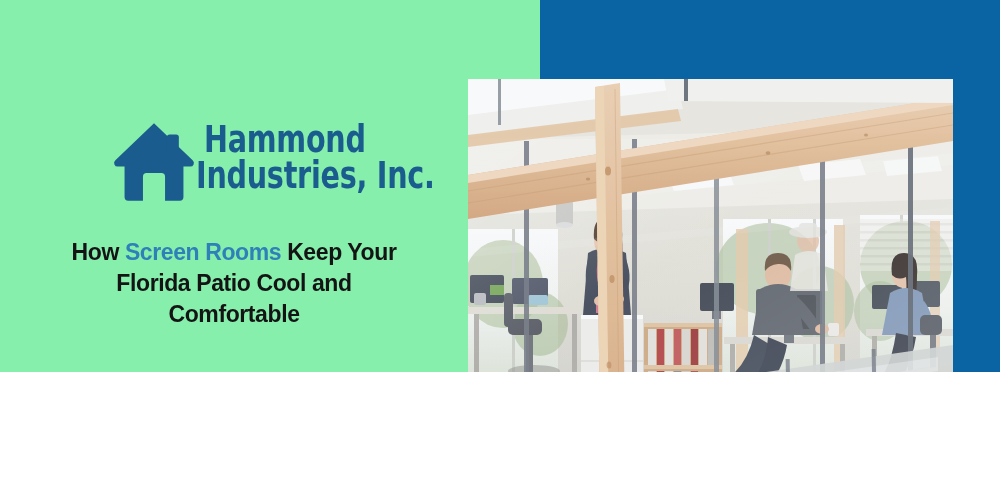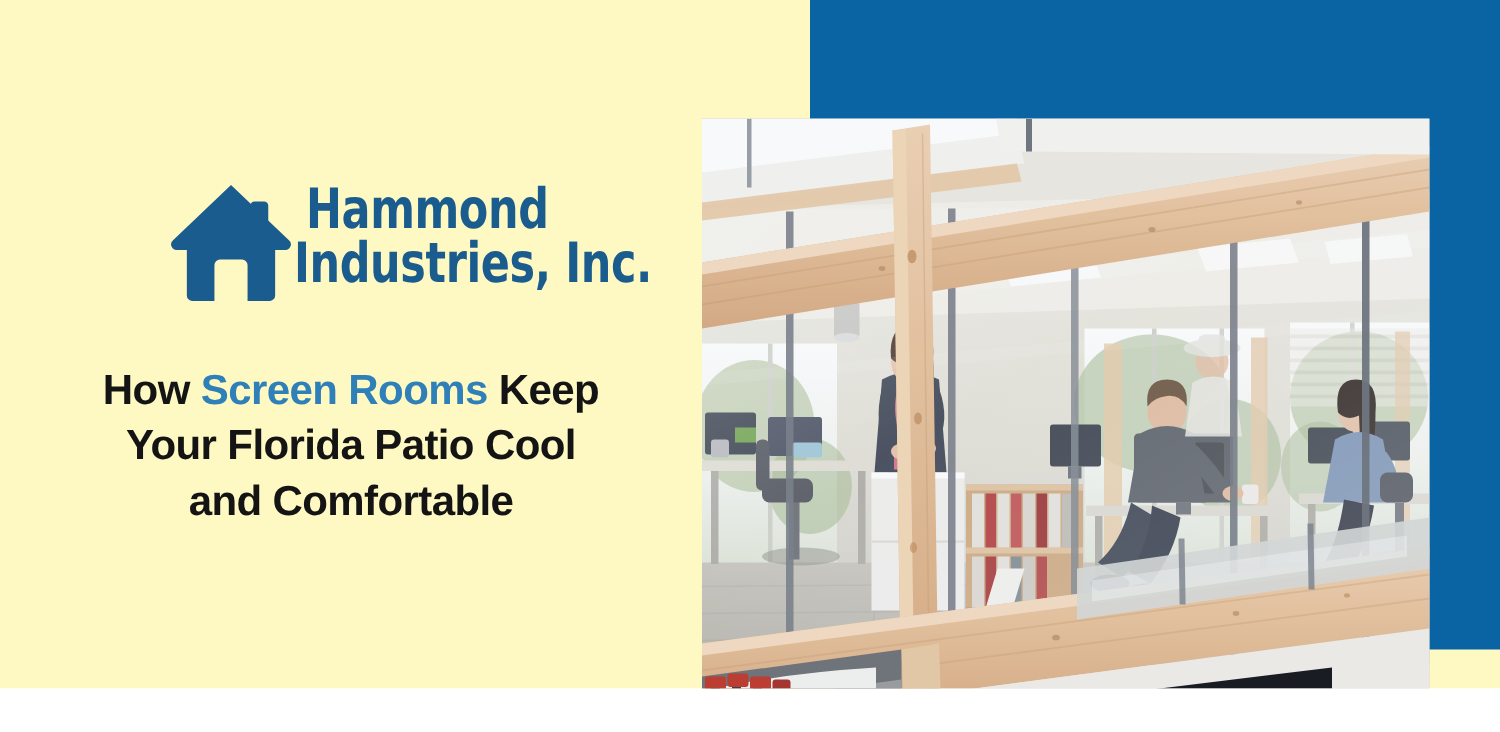--- a/index.html
+++ b/index.html
@@ -3,23 +3,23 @@
 <meta charset="utf-8">
 <style>
   html, body {
     margin: 0;
     padding: 0;
     background: #ffffff;
   }
   .canvas {
     position: relative;
     width: 1000px;
-    height: 459px;
+    height: 372px;
     overflow: hidden;
-    background: #fef9c3;
+    background: #86efac;
     font-family: "Liberation Sans", sans-serif;
   }
 
   
   .accent-panel {
     position: absolute;
     left: 540px;
     top: 0;
     width: 460px;
     height: 433px;
@@ -73,21 +73,21 @@
   
   .headline {
     position: absolute;
     left: 0;
     top: 222px;
     width: 468px;
     text-align: center;
     color: #141414;
     font-family: "Liberation Sans", sans-serif;
     font-weight: 700;
-    font-size: 28px;
+    font-size: 23px;
     line-height: 1.33;
     letter-spacing: -0.4px;
     padding: 0 60px;
     box-sizing: border-box;
   }
   .headline .accent { color: #2f7fb8; }
 
   
   .photo {
     position: absolute;

